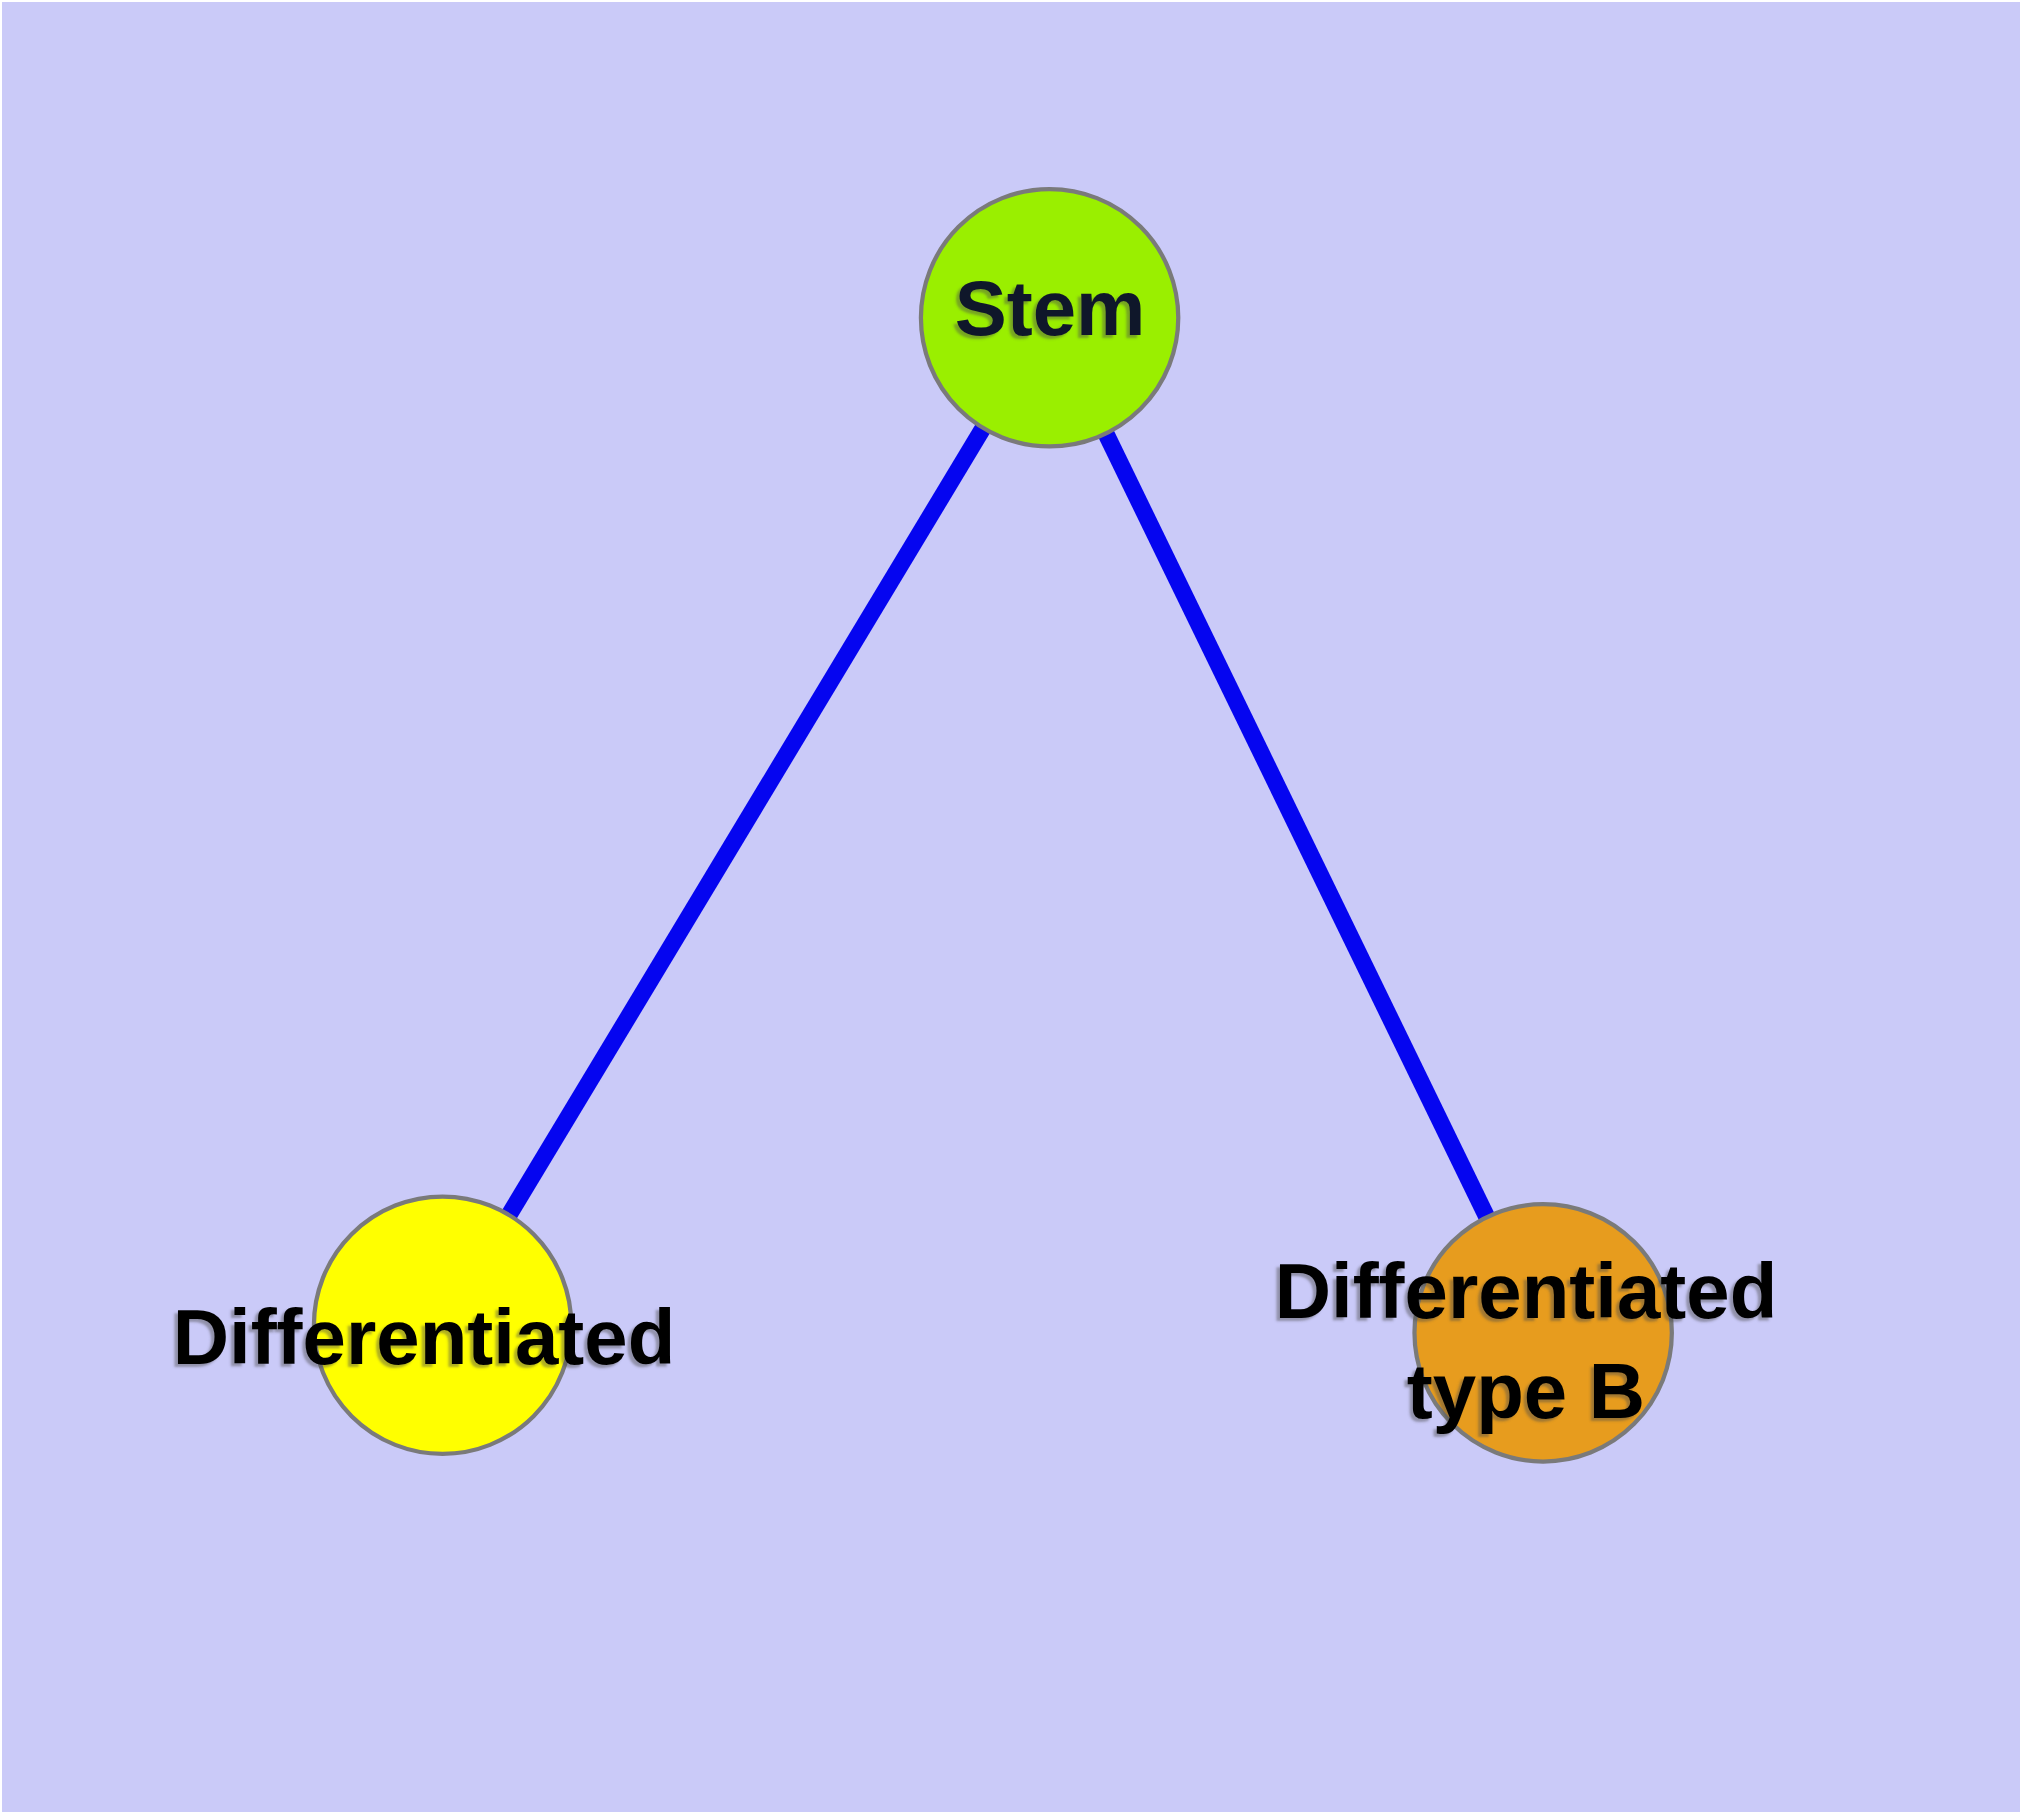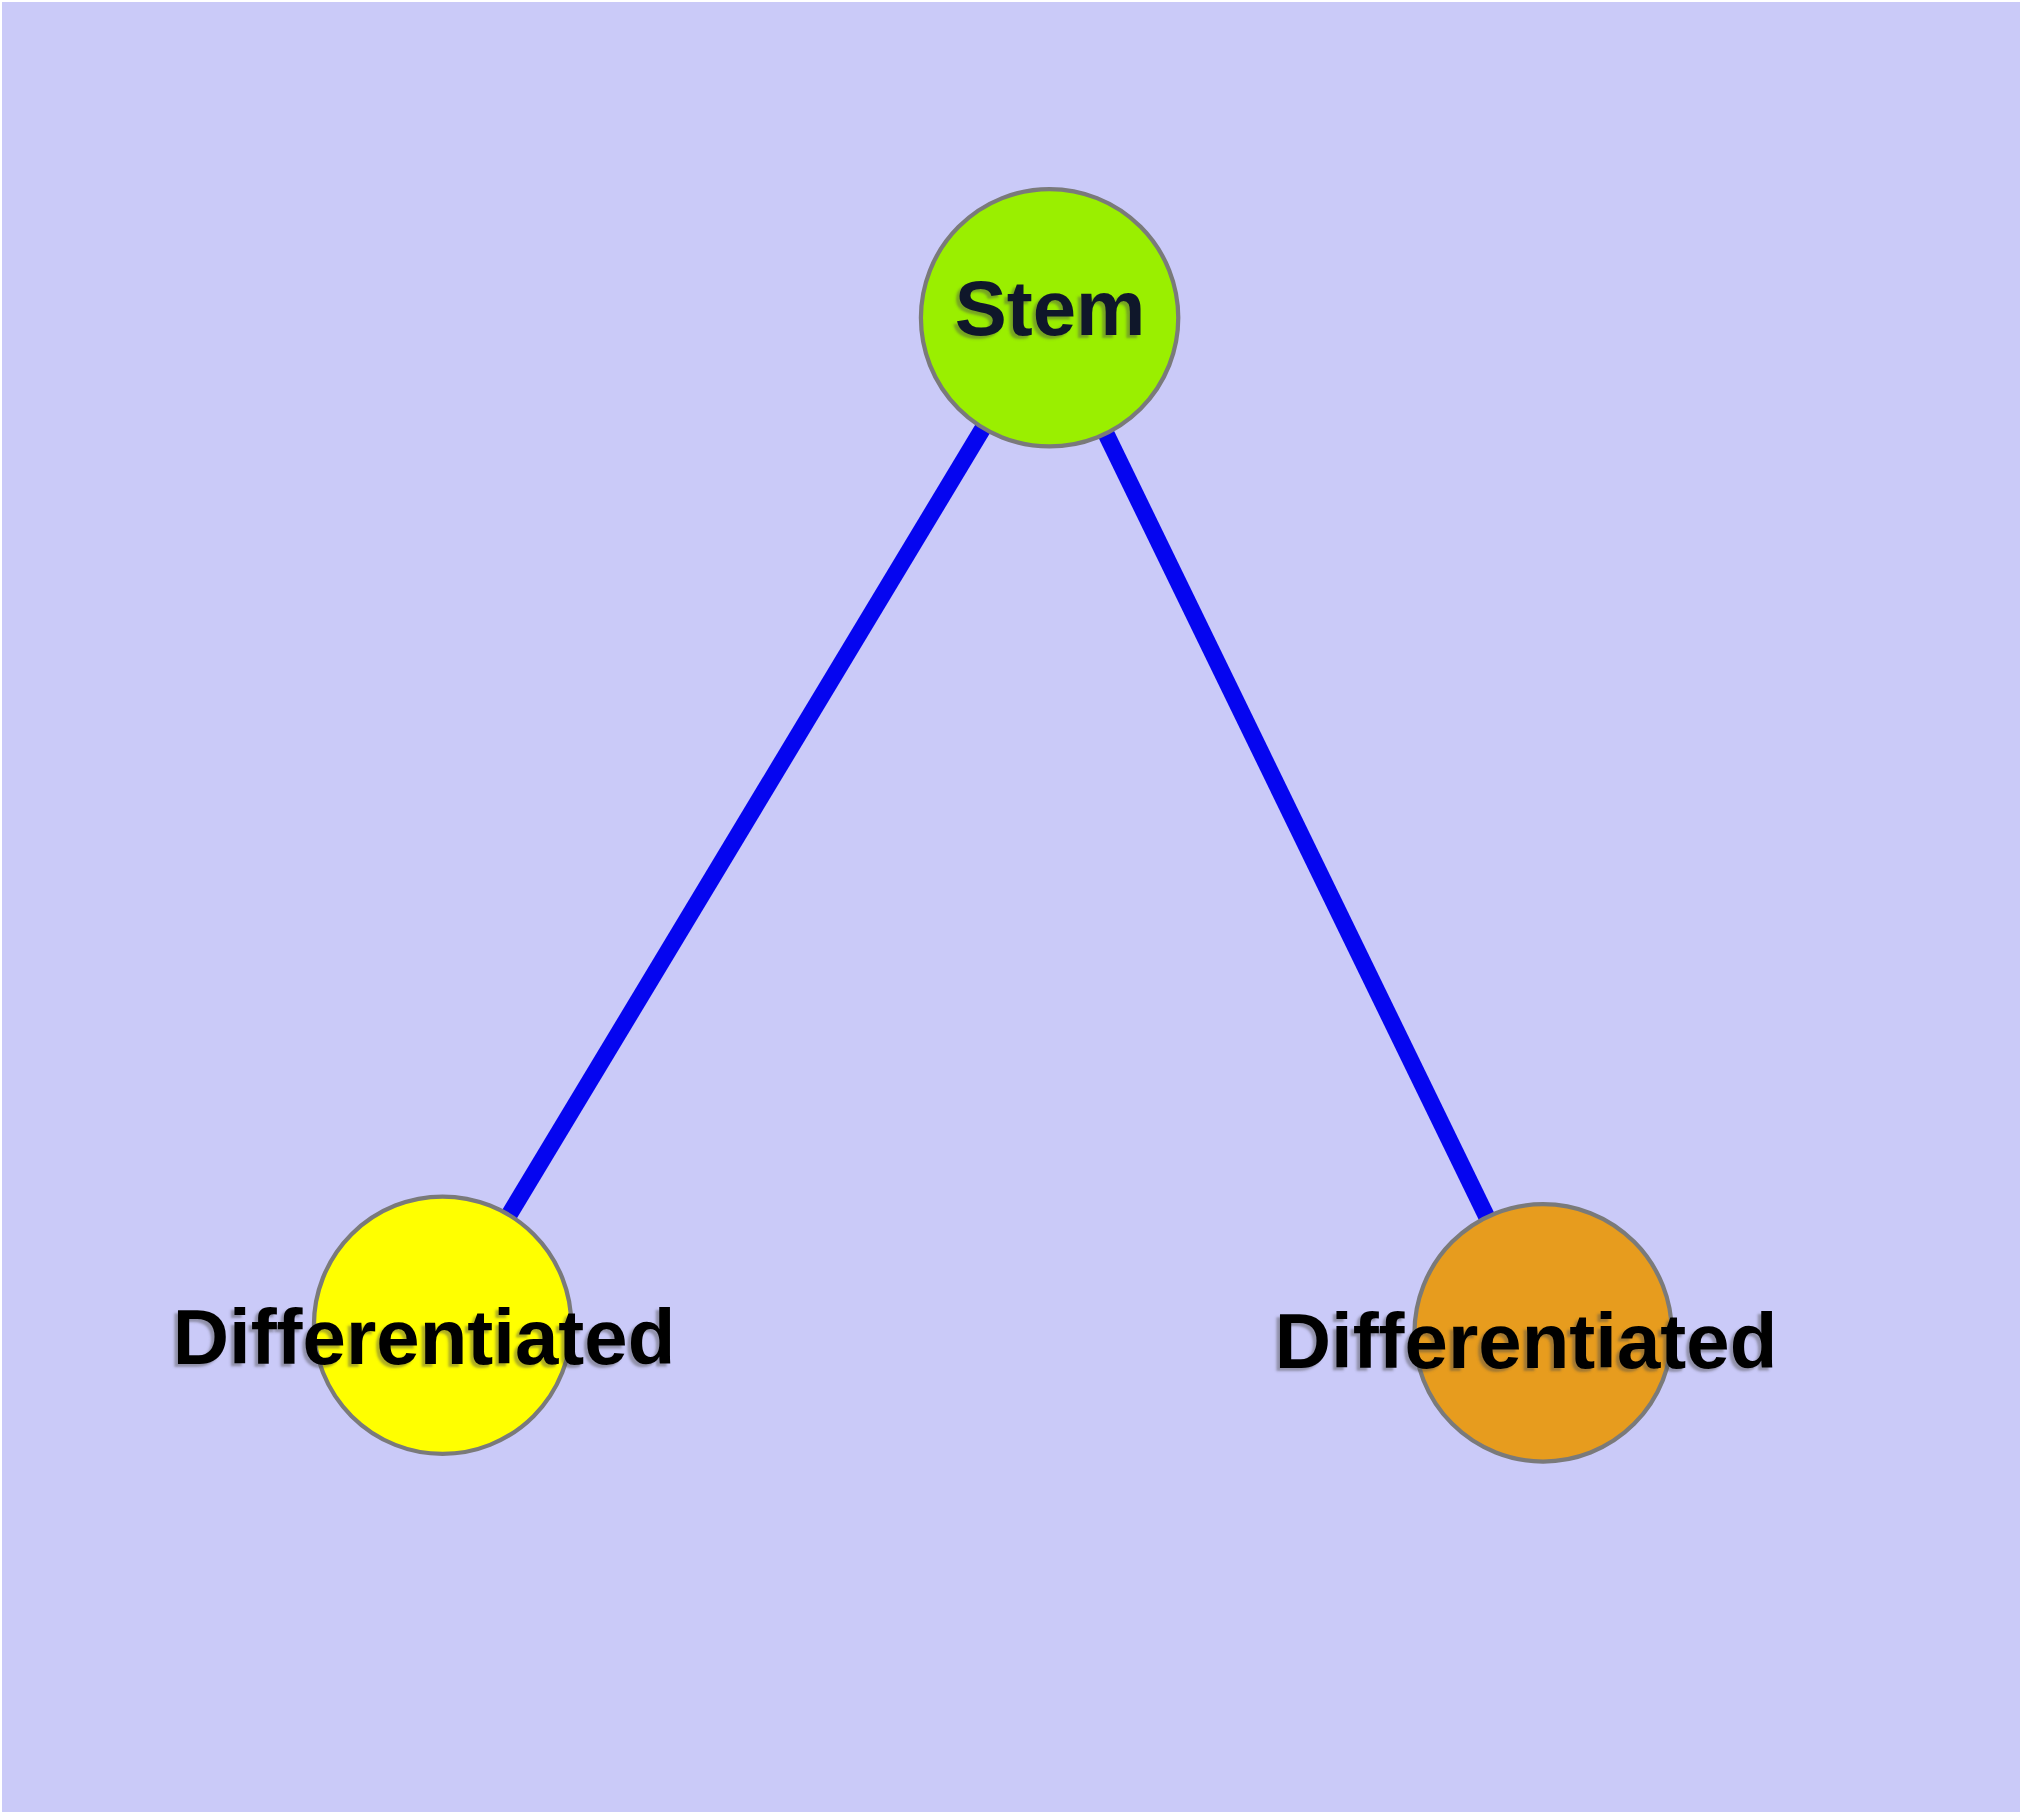--- a/index.html
+++ b/index.html
@@ -61,16 +61,17 @@
   <div class="node-label" style="left: 1048px; top: 306px; color: #0f172a;">
     <span class="lbl-line">Stem</span>
   </div>
 
   <div class="node-label" style="left: 422px; top: 1335px; color: rgb(0, 0, 0);">
     <span class="lbl-line">Differentiated</span>
   </div>
 
   <div class="node-label" style="left: 1524px; top: 1339px; color: rgb(0, 0, 0);">
     <span class="lbl-line">Differentiated</span>
+    <span class="lbl-line">type B</span>
   </div>
 
 </div>
 
 
 </body></html>

